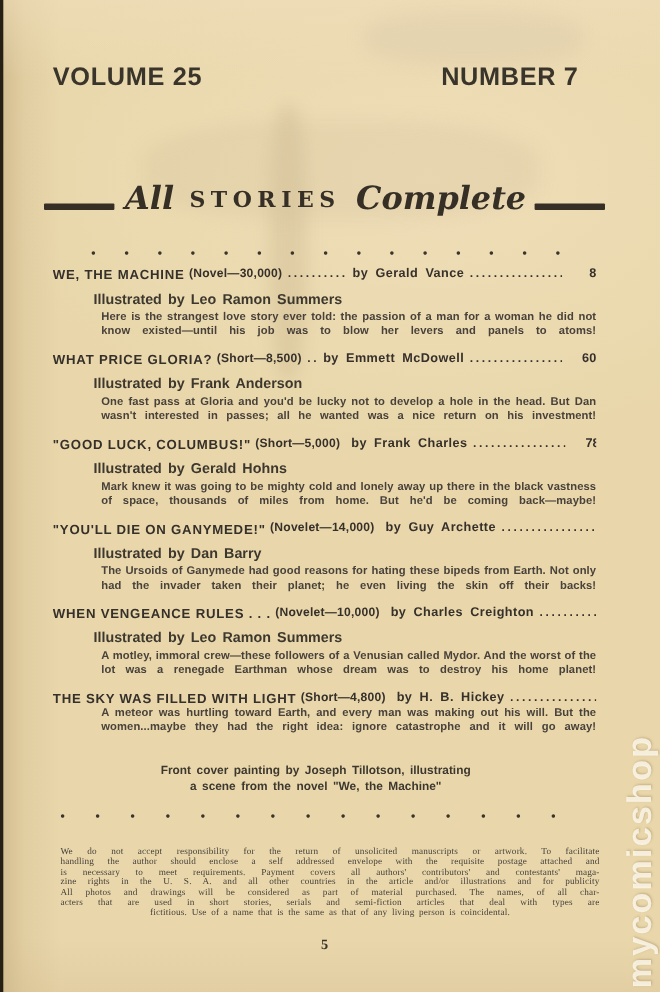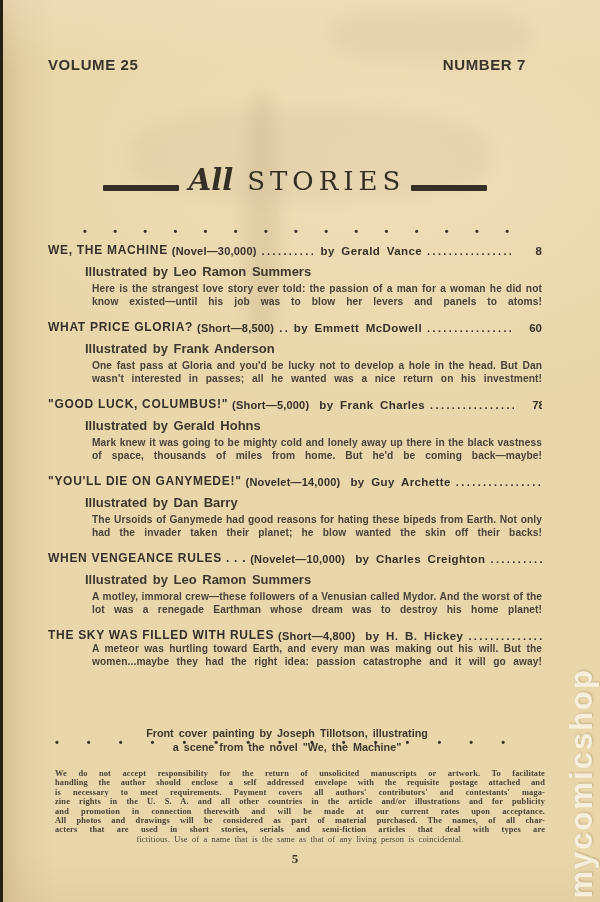--- a/index.html
+++ b/index.html
@@ -16,61 +16,61 @@
   .edge-left{position:absolute;left:0;top:0;width:3px;height:902px;background:#261f14;z-index:5;}
   .ghost{position:absolute;filter:blur(7px);border-radius:40%;pointer-events:none;}
   .ghost1{left:245px;top:95px;width:34px;height:250px;background:rgba(165,145,108,.18);}
   .ghost2{left:130px;top:110px;width:360px;height:90px;background:rgba(205,185,148,.22);}
   .ghost3{left:330px;top:10px;width:200px;height:50px;background:rgba(200,185,160,.20);}
 
   .content{position:absolute;left:48px;top:0;width:494px;color:#35302a;}
 
   
   .hdr{position:absolute;top:56px;left:0;width:478px;display:flex;justify-content:space-between;}
-  .hdr span{font-weight:bold;font-size:15px;letter-spacing:.6px;color:#3a352b;}
+  .hdr span{font-weight:bold;font-size:23px;letter-spacing:.6px;color:#3a352b;}
 
   
   .banner{position:absolute;top:166px;left:-8px;width:510px;display:flex;align-items:center;justify-content:center;color:#352f26;text-align:center;}
   .rule{height:6px;background:#352f26;border-radius:1px;margin-top:14px;}
   .rule.l{width:76px;}
   .rule.r{width:76px;}
   .w-script{font-family:"DejaVu Serif",serif;font-style:italic;font-weight:bold;font-size:29px;line-height:1;}
   .w-all{margin:0 8px 0 10px;}
   .w-complete{margin:0 8px;}
-  .w-stories{font-family:"DejaVu Serif",serif;font-weight:normal;font-size:26px;letter-spacing:5px;line-height:1;margin:0 6px;}
+  .w-stories{font-family:"DejaVu Serif",serif;font-weight:bold;font-size:20px;letter-spacing:5px;line-height:1;margin:0 6px;}
 
   
   .dotsrow{position:absolute;font-size:11px;font-weight:bold;color:#3a342a;
     text-align:justify;text-align-last:justify;line-height:1;}
   .dots-top{top:226px;left:35px;width:426px;}
   .dots-bottom{top:737px;left:7px;width:450px;}
 
   
   .stories{position:absolute;top:243px;left:0;width:494px;height:448px;overflow:hidden;}
   .entry{margin-bottom:12px;}
-  .toc-line{display:flex;align-items:flex-end;height:14px;font-weight:bold;color:#35302a;white-space:nowrap;}
+  .toc-line{display:flex;align-items:flex-start;height:14px;font-weight:bold;color:#35302a;white-space:nowrap;}
   .t-title{font-size:12px;letter-spacing:.7px;}
   .t-info{font-size:11px;margin-left:4px;letter-spacing:.2px;}
   .leader{flex:1 1 auto;overflow:hidden;font-size:11px;letter-spacing:2.4px;margin:0 5px;}
   .leader.short{flex:0 0 84px;}
   .t-by{font-size:11.5px;letter-spacing:.4px;word-spacing:3px;}
   .t-page{flex:0 0 26px;text-align:right;font-size:11.5px;}
   .illus{margin:7px 0 3px 37px;font-weight:bold;font-size:13px;color:#3d382e;word-spacing:2px;}
   .desc{margin-left:44px;width:450px;font-weight:bold;font-size:10.2px;line-height:13px;
     color:#48423a;text-align:justify;text-align-last:justify;letter-spacing:.1px;}
 
   
   .cover-note{position:absolute;top:694px;left:0;width:478px;text-align:center;
-    font-weight:bold;font-size:10.8px;line-height:14px;color:#3d382e;word-spacing:2px;margin-top:32px;}
+    font-weight:bold;font-size:10.8px;line-height:14px;color:#3d382e;word-spacing:2px;}
 
   
   .legal{position:absolute;top:769px;left:7px;width:490px;
     font-family:"Liberation Serif",serif;font-size:8.4px;line-height:9.4px;
     color:#46413a;word-spacing:2px;letter-spacing:.15px;}
-  .legal .jl{text-align:justify;text-align-last:justify;font-weight:bold;}
+  .legal .jl{text-align:justify;text-align-last:justify;}
   .legal .cl{text-align:center;}
 
   .pagenum{position:absolute;top:851px;left:0;width:494px;text-align:center;
     font-family:"Liberation Serif",serif;font-weight:bold;font-size:13px;color:#3a342a;}
 
   
   .watermark{position:absolute;right:0px;bottom:4px;writing-mode:vertical-rl;transform:rotate(180deg);
     font-weight:bold;font-size:31px;letter-spacing:2px;color:rgba(255,250,238,.82);
     text-shadow:1px 1px 2px rgba(140,115,70,.35);z-index:6;}
 </style>
@@ -87,20 +87,21 @@
 
     <div class="hdr">
       <span>VOLUME 25</span>
       <span>NUMBER 7</span>
     </div>
 
     <div class="banner">
       <div class="rule l"></div>
       <span class="w-script w-all">All</span>
       <span class="w-stories">STORIES</span>
+      <span class="w-script w-complete">Complete</span>
       <div class="rule r"></div>
     </div>
 
     <div class="dotsrow dots-top">• • • • • • • • • • • • • • •</div>
 
     <div class="stories">
 
       <div class="entry">
         <div class="toc-line">
           <span class="t-title">WE, THE MACHINE</span>
@@ -143,63 +144,62 @@
       <div class="entry">
         <div class="toc-line">
           <span class="t-title">"YOU'LL DIE ON GANYMEDE!"</span>
           <span class="t-info">(Novelet—14,000)</span>
           <span class="leader">.........................................................................</span>
           <span class="t-by">by Guy Archette</span>
           <span class="leader short">.........................................................................</span>
 
         </div>
         <div class="illus">Illustrated by Dan Barry</div>
-        <div class="desc">The Ursoids of Ganymede had good reasons for hating these bipeds from Earth. Not only had the invader taken their planet; he blow wanted the skin off their backs!</div>
+        <div class="desc">The Ursoids of Ganymede had good reasons for hating these bipeds from Earth. Not only had the invader taken their planet; he even living the skin off their backs!</div>
       </div>
 
       <div class="entry">
         <div class="toc-line">
           <span class="t-title">WHEN VENGEANCE RULES . . .</span>
           <span class="t-info">(Novelet—10,000)</span>
           <span class="leader">.........................................................................</span>
           <span class="t-by">by Charles Creighton</span>
           <span class="leader short">.........................................................................</span>
 
         </div>
         <div class="illus">Illustrated by Leo Ramon Summers</div>
         <div class="desc">A motley, immoral crew—these followers of a Venusian called Mydor. And the worst of the lot was a renegade Earthman whose dream was to destroy his home planet!</div>
       </div>
 
       <div class="entry">
         <div class="toc-line">
-          <span class="t-title">THE SKY WAS FILLED WITH RULES</span>
+          <span class="t-title">THE SKY WAS FILLED WITH LIGHT</span>
           <span class="t-info">(Short—4,800)</span>
           <span class="leader">.........................................................................</span>
           <span class="t-by">by H. B. Hickey</span>
           <span class="leader short">.........................................................................</span>
 
         </div>
-        <div class="desc">A meteor was hurtling toward Earth, and every man was making out his will. But the women...maybe they had the right idea: passion catastrophe and it will go away!</div>
+        <div class="desc">A meteor was hurtling toward Earth, and every man was making out his will. But the women...maybe they had the right idea: ignore catastrophe and it will go away!</div>
       </div>
 
     </div>
 
     <div class="cover-note">
       <div>Front cover painting by Joseph Tillotson, illustrating</div>
       <div>a scene from the novel "We, the Machine"</div>
     </div>
 
     <div class="dotsrow dots-bottom">• • • • • • • • • • • • • • •</div>
 
     <div class="legal">
       <div class="jl">We do not accept responsibility for the return of unsolicited manuscripts or artwork. To facilitate</div>
       <div class="jl">handling the author should enclose a self addressed envelope with the requisite postage attached and</div>
       <div class="jl">is necessary to meet requirements. Payment covers all authors' contributors' and contestants' maga-</div>
       <div class="jl">zine rights in the U. S. A. and all other countries in the article and/or illustrations and for publicity</div>
-      <div class="jl">and promotion in connection therewith and will be made at our current rates upon acceptance.</div>
       <div class="jl">All photos and drawings will be considered as part of material purchased. The names, of all char-</div>
       <div class="jl">acters that are used in short stories, serials and semi-fiction articles that deal with types are</div>
       <div class="cl">fictitious. Use of a name that is the same as that of any living person is coincidental.</div>
     </div>
 
     <div class="pagenum">5</div>
 
   </div>
 
   <div class="watermark">mycomicshop</div>

